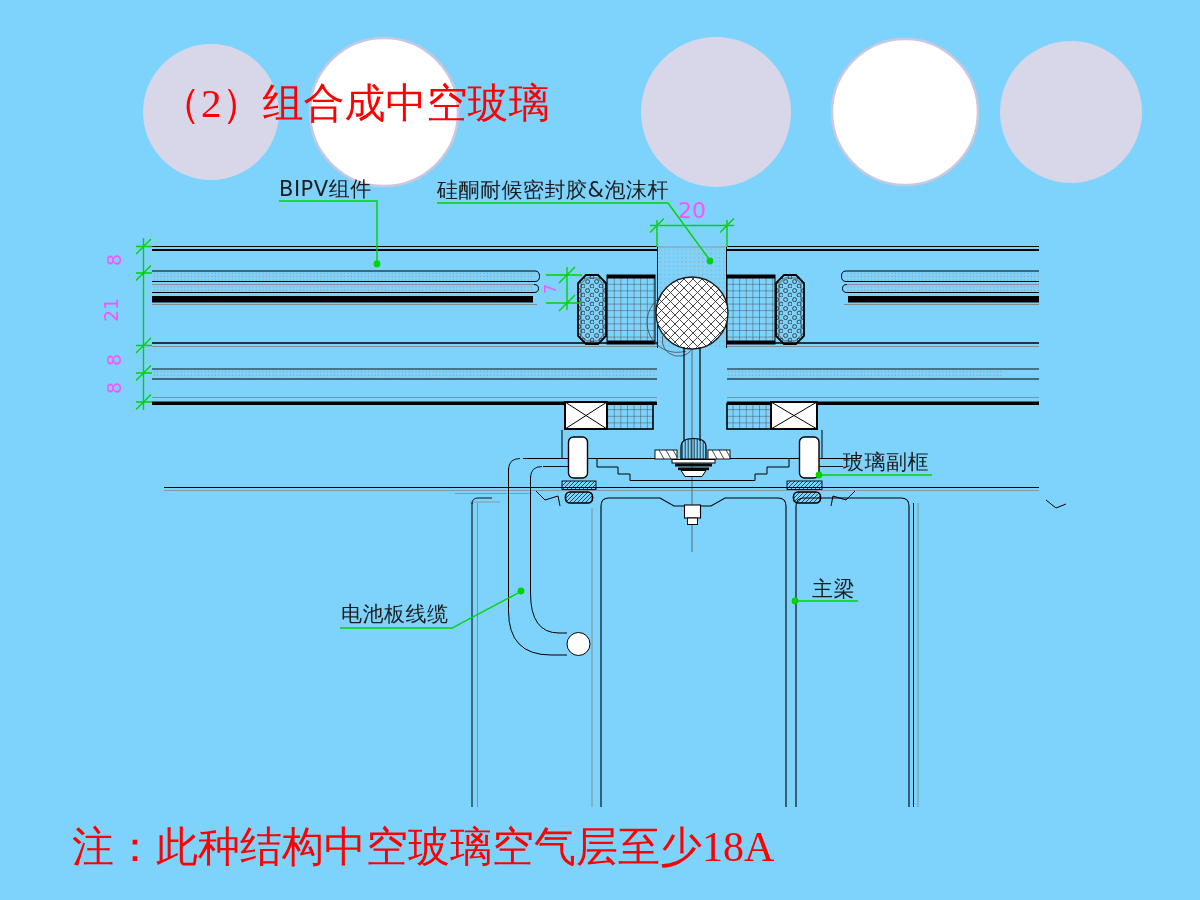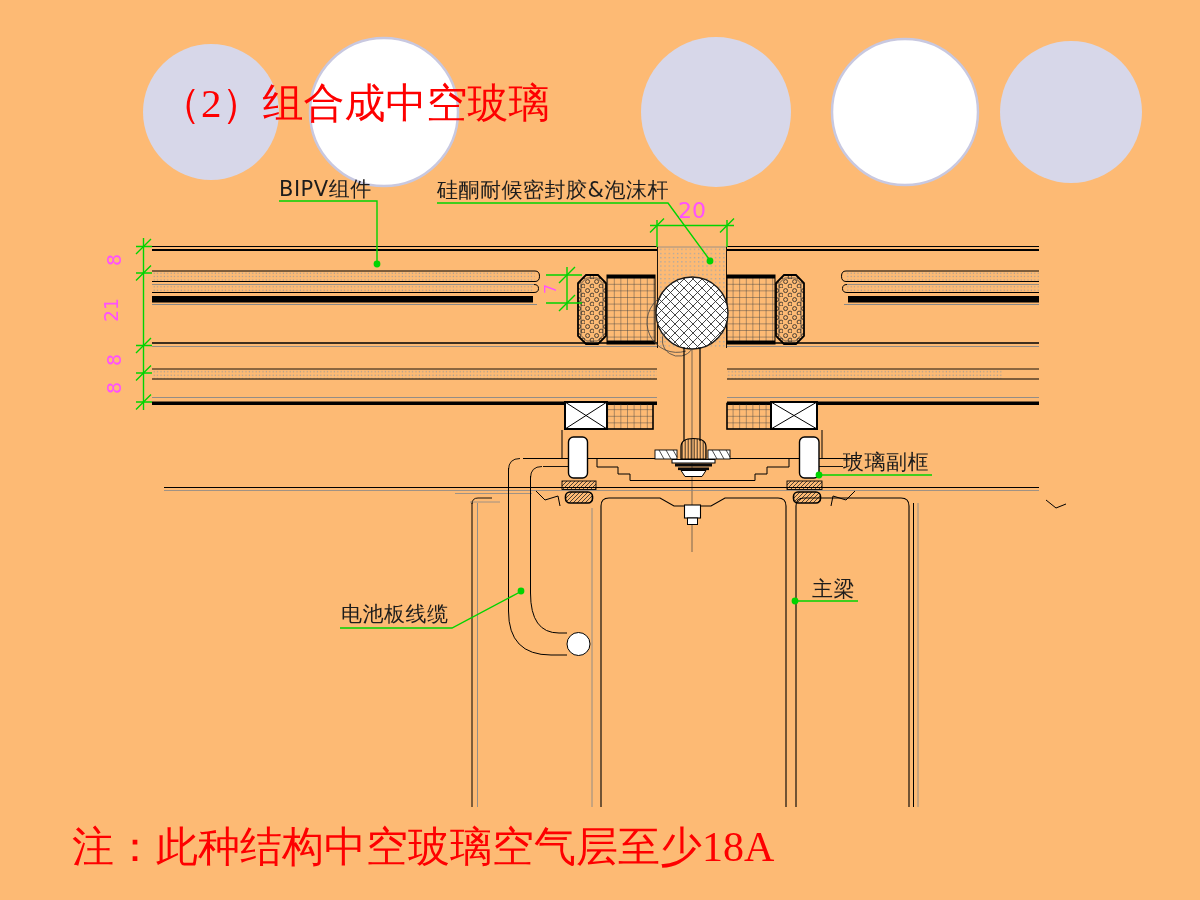--- a/index.html
+++ b/index.html
@@ -1,16 +1,16 @@
 <!DOCTYPE html>
 <html><head>
 <meta charset="utf-8">
 <style>
   html,body{margin:0;padding:0;background:#ffffff;}
-  #slide{position:relative;width:1200px;height:900px;background:#fdba74;overflow:hidden;
+  #slide{position:relative;width:1200px;height:900px;background:#7dd3fc;overflow:hidden;
          font-family:"Liberation Sans","DejaVu Sans",sans-serif;}
   svg{position:absolute;left:0;top:0;}
   .t-title{font-family:"Liberation Serif","DejaVu Serif",serif;font-size:41px;fill:#fe0000;}
   .t-note{font-family:"Liberation Serif","DejaVu Serif",serif;font-size:42px;fill:#fe0000;}
   .t-cad{font-family:"DejaVu Sans","Liberation Sans",sans-serif;font-size:21px;fill:#1c1c1c;letter-spacing:0.5px;}
   .t-dim{font-family:"DejaVu Sans","Liberation Sans",sans-serif;fill:#ff50ff;}
   .ln{stroke:#000;fill:none;}
   .lng{stroke:#888;fill:none;}
   .grn{stroke:#00d400;fill:none;stroke-width:1.4;}
   .grnf{fill:#00d400;stroke:none;}

